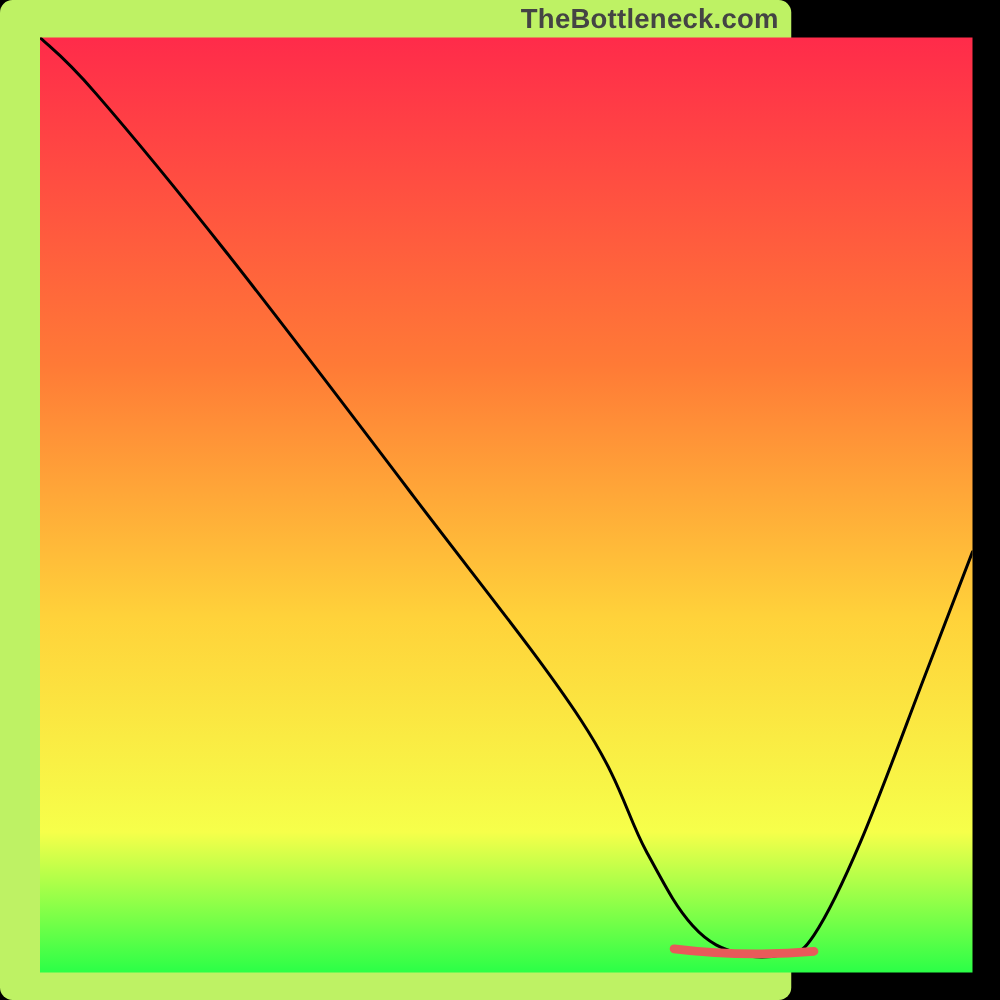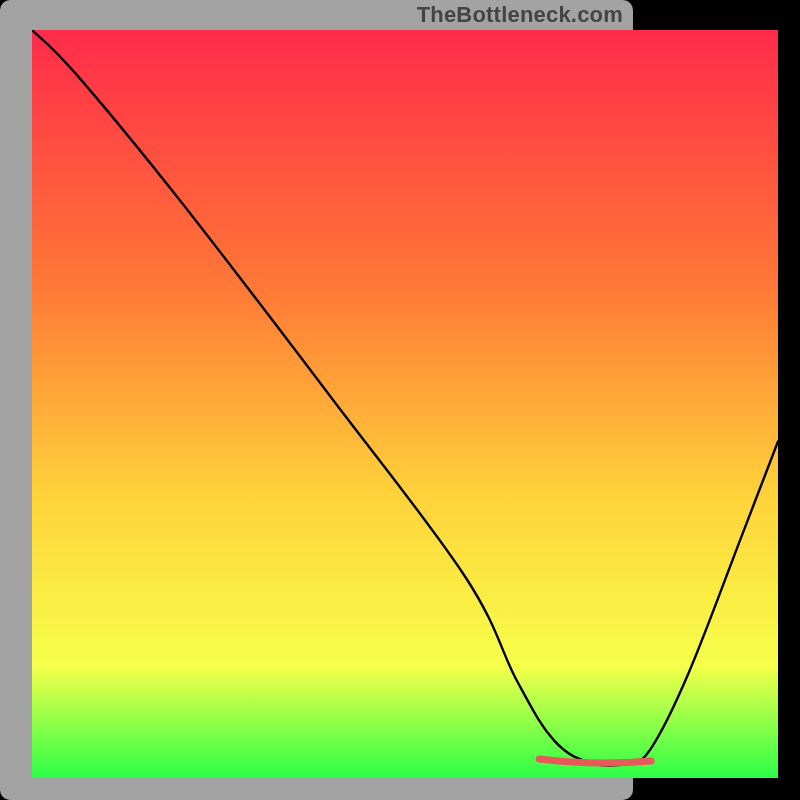--- a/index.html
+++ b/index.html
@@ -8,21 +8,21 @@
     width: 800px;
     height: 800px;
     background: #000000;
     overflow: hidden;
     font-family: Arial, Helvetica, sans-serif;
   }
   .frame {
     position: relative;
     width: 633px;
     height: 800px;
-    background: #a3a3a3;
+    background: #bef264;
     border-radius: 10px;
   }
   .watermark {
     position: absolute;
     top: 2px;
     right: 10px;
     color: #444444;
     font-size: 22px;
     font-weight: 600;
     letter-spacing: 0.2px;

